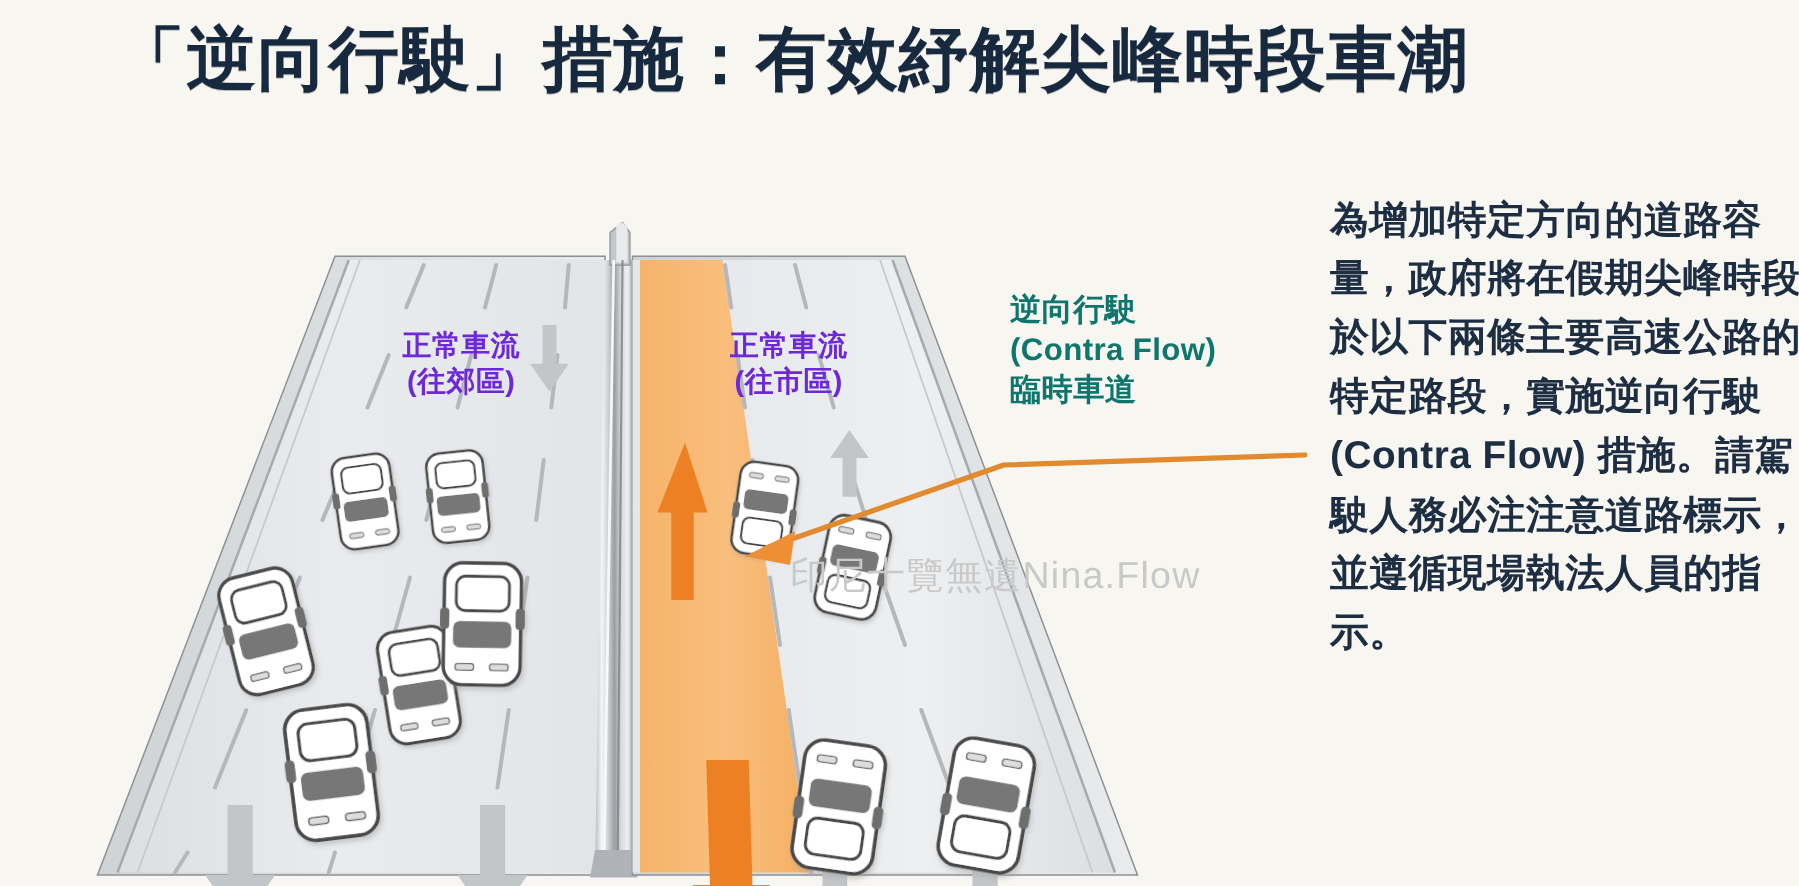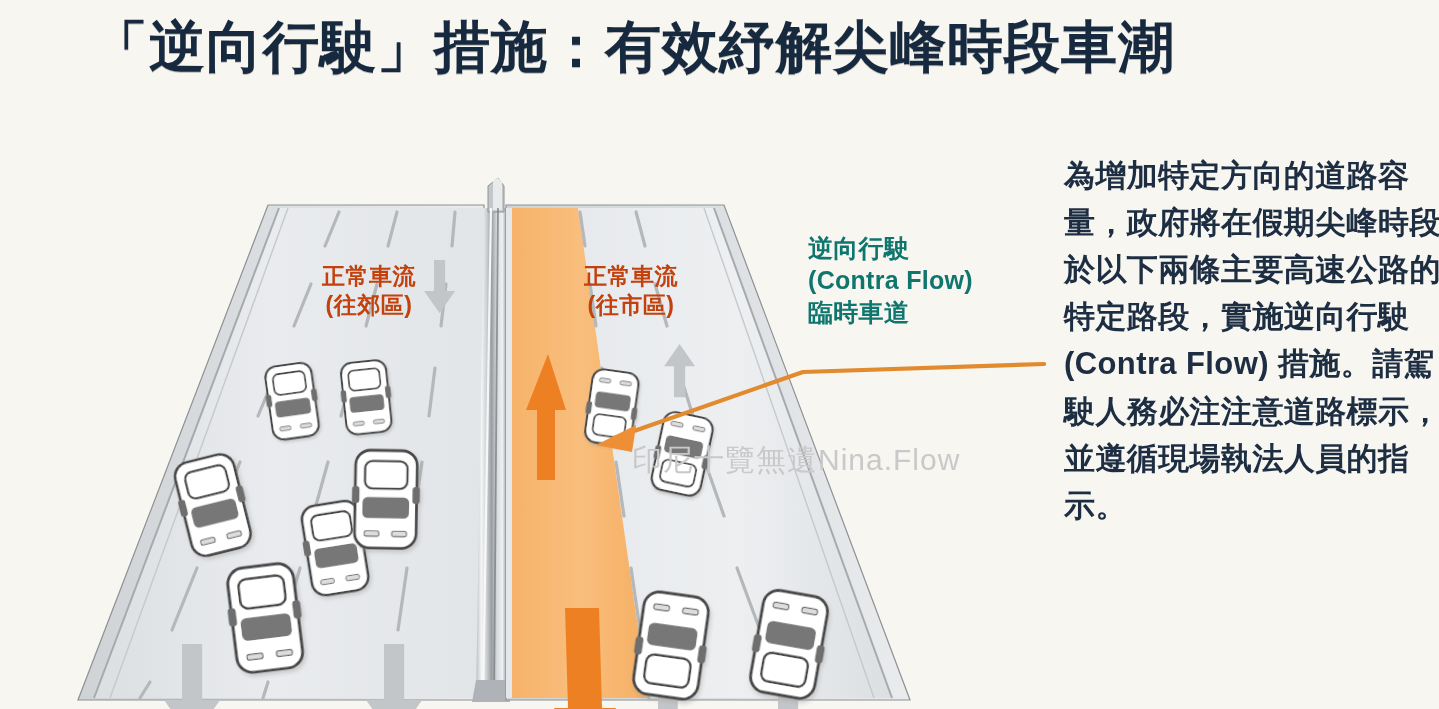--- a/index.html
+++ b/index.html
@@ -36,21 +36,21 @@
     left: 0px; top: 120px;
     width: 1010px; height: 589px;
   }
   #road-svg { position: absolute; left: 0; top: 0; }
 
   
   .lane-label {
     position: absolute;
     font-size: 23px;
     font-weight: bold;
-    color: #c2410c;
+    color: #6d28d9;
     text-align: center;
     line-height: 1.25;
     letter-spacing: 0.5px;
     white-space: pre-line;
   }
   #label-left  { left: 238px; top: 142px; width: 190px; }
   #label-right { left: 500px; top: 142px; width: 190px; }
 
   
   #callout {

